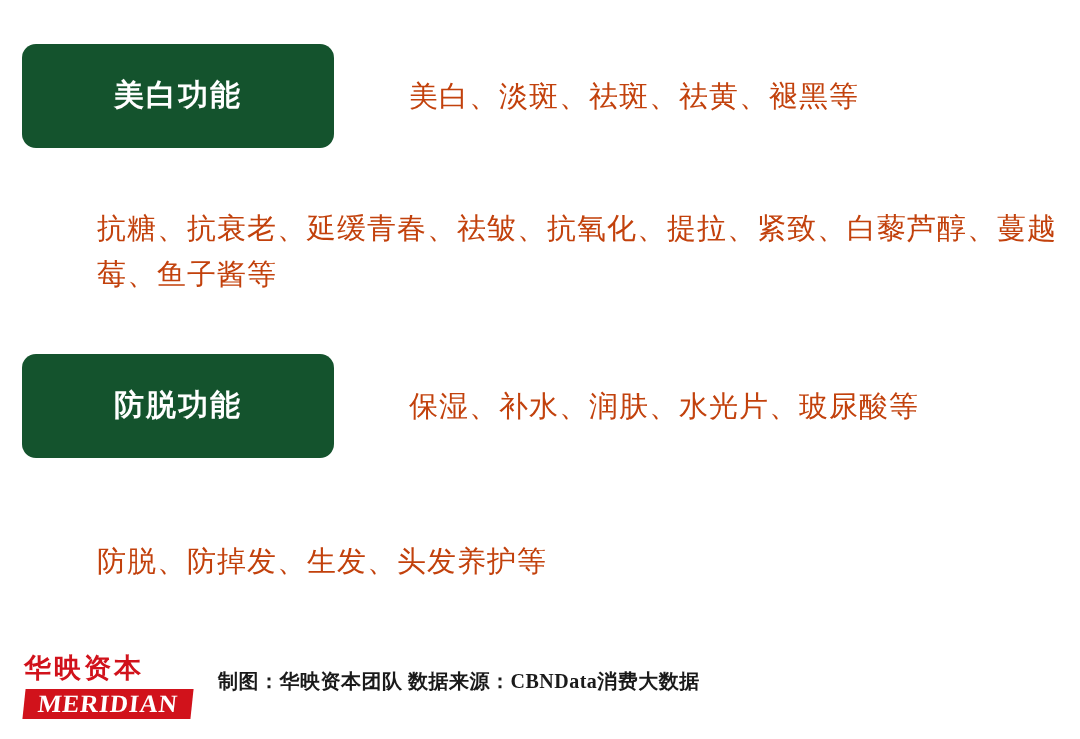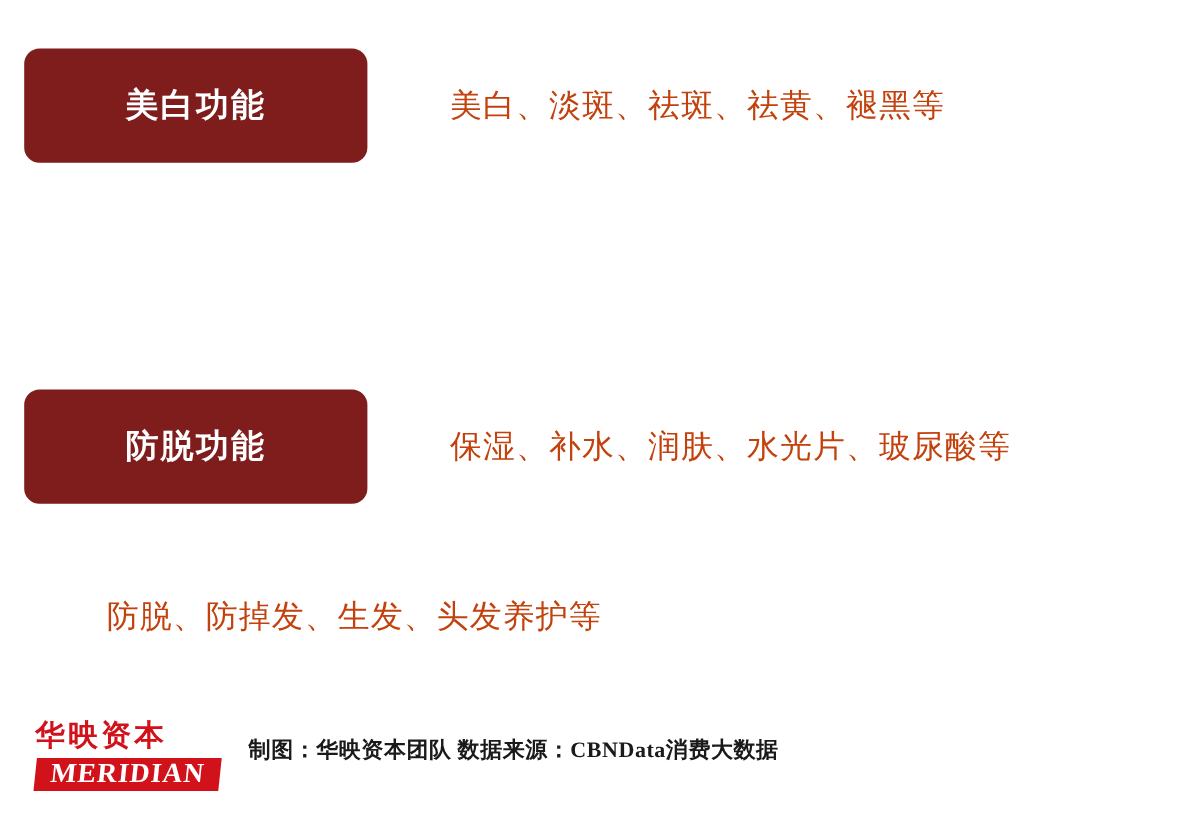--- a/index.html
+++ b/index.html
@@ -36,21 +36,21 @@
     padding-left: 22px;
   }
   .row-1 { height: 155px; }
   .row-2 { height: 155px; }
   .row-3 { height: 155px; }
   .row-4 { height: 155px; }
 
   .label-box {
     width: 312px;
     min-width: 312px;
-    background: #7f1d1d;
+    background: #14532d;
     border-radius: 14px;
     color: #ffffff;
     font-size: 30px;
     font-weight: bold;
     letter-spacing: 2px;
     text-align: center;
     box-sizing: border-box;
     display: flex;
     align-items: center;
     justify-content: center;
@@ -80,21 +80,20 @@
     height: 120px;
     box-sizing: border-box;
   }
   .footer-inner {
     display: flex;
     align-items: flex-end;
     padding-left: 24px;
     padding-bottom: 18px;
     height: 120px;
     box-sizing: border-box;
-    margin-left: 8px;
   }
   .logo {
     width: 172px;
     min-width: 172px;
     position: relative;
     padding-bottom: 2px;
   }
   .logo-cn {
     color: #d1121b;
     font-size: 27px;
@@ -135,20 +134,21 @@
   <div class="rows">
 
     <div class="row row-1">
       <div class="label-box">
         <span>美白功能</span>
       </div>
       <div class="desc">美白、淡斑、祛斑、祛黄、褪黑等</div>
     </div>
 
     <div class="row row-2">
+      <div class="desc">抗糖、抗衰老、延缓青春、祛皱、抗氧化、提拉、紧致、白藜芦醇、蔓越莓、鱼子酱等</div>
     </div>
 
     <div class="row row-3">
       <div class="label-box">
         <span>防脱功能</span>
       </div>
       <div class="desc">保湿、补水、润肤、水光片、玻尿酸等</div>
     </div>
 
     <div class="row row-4">

